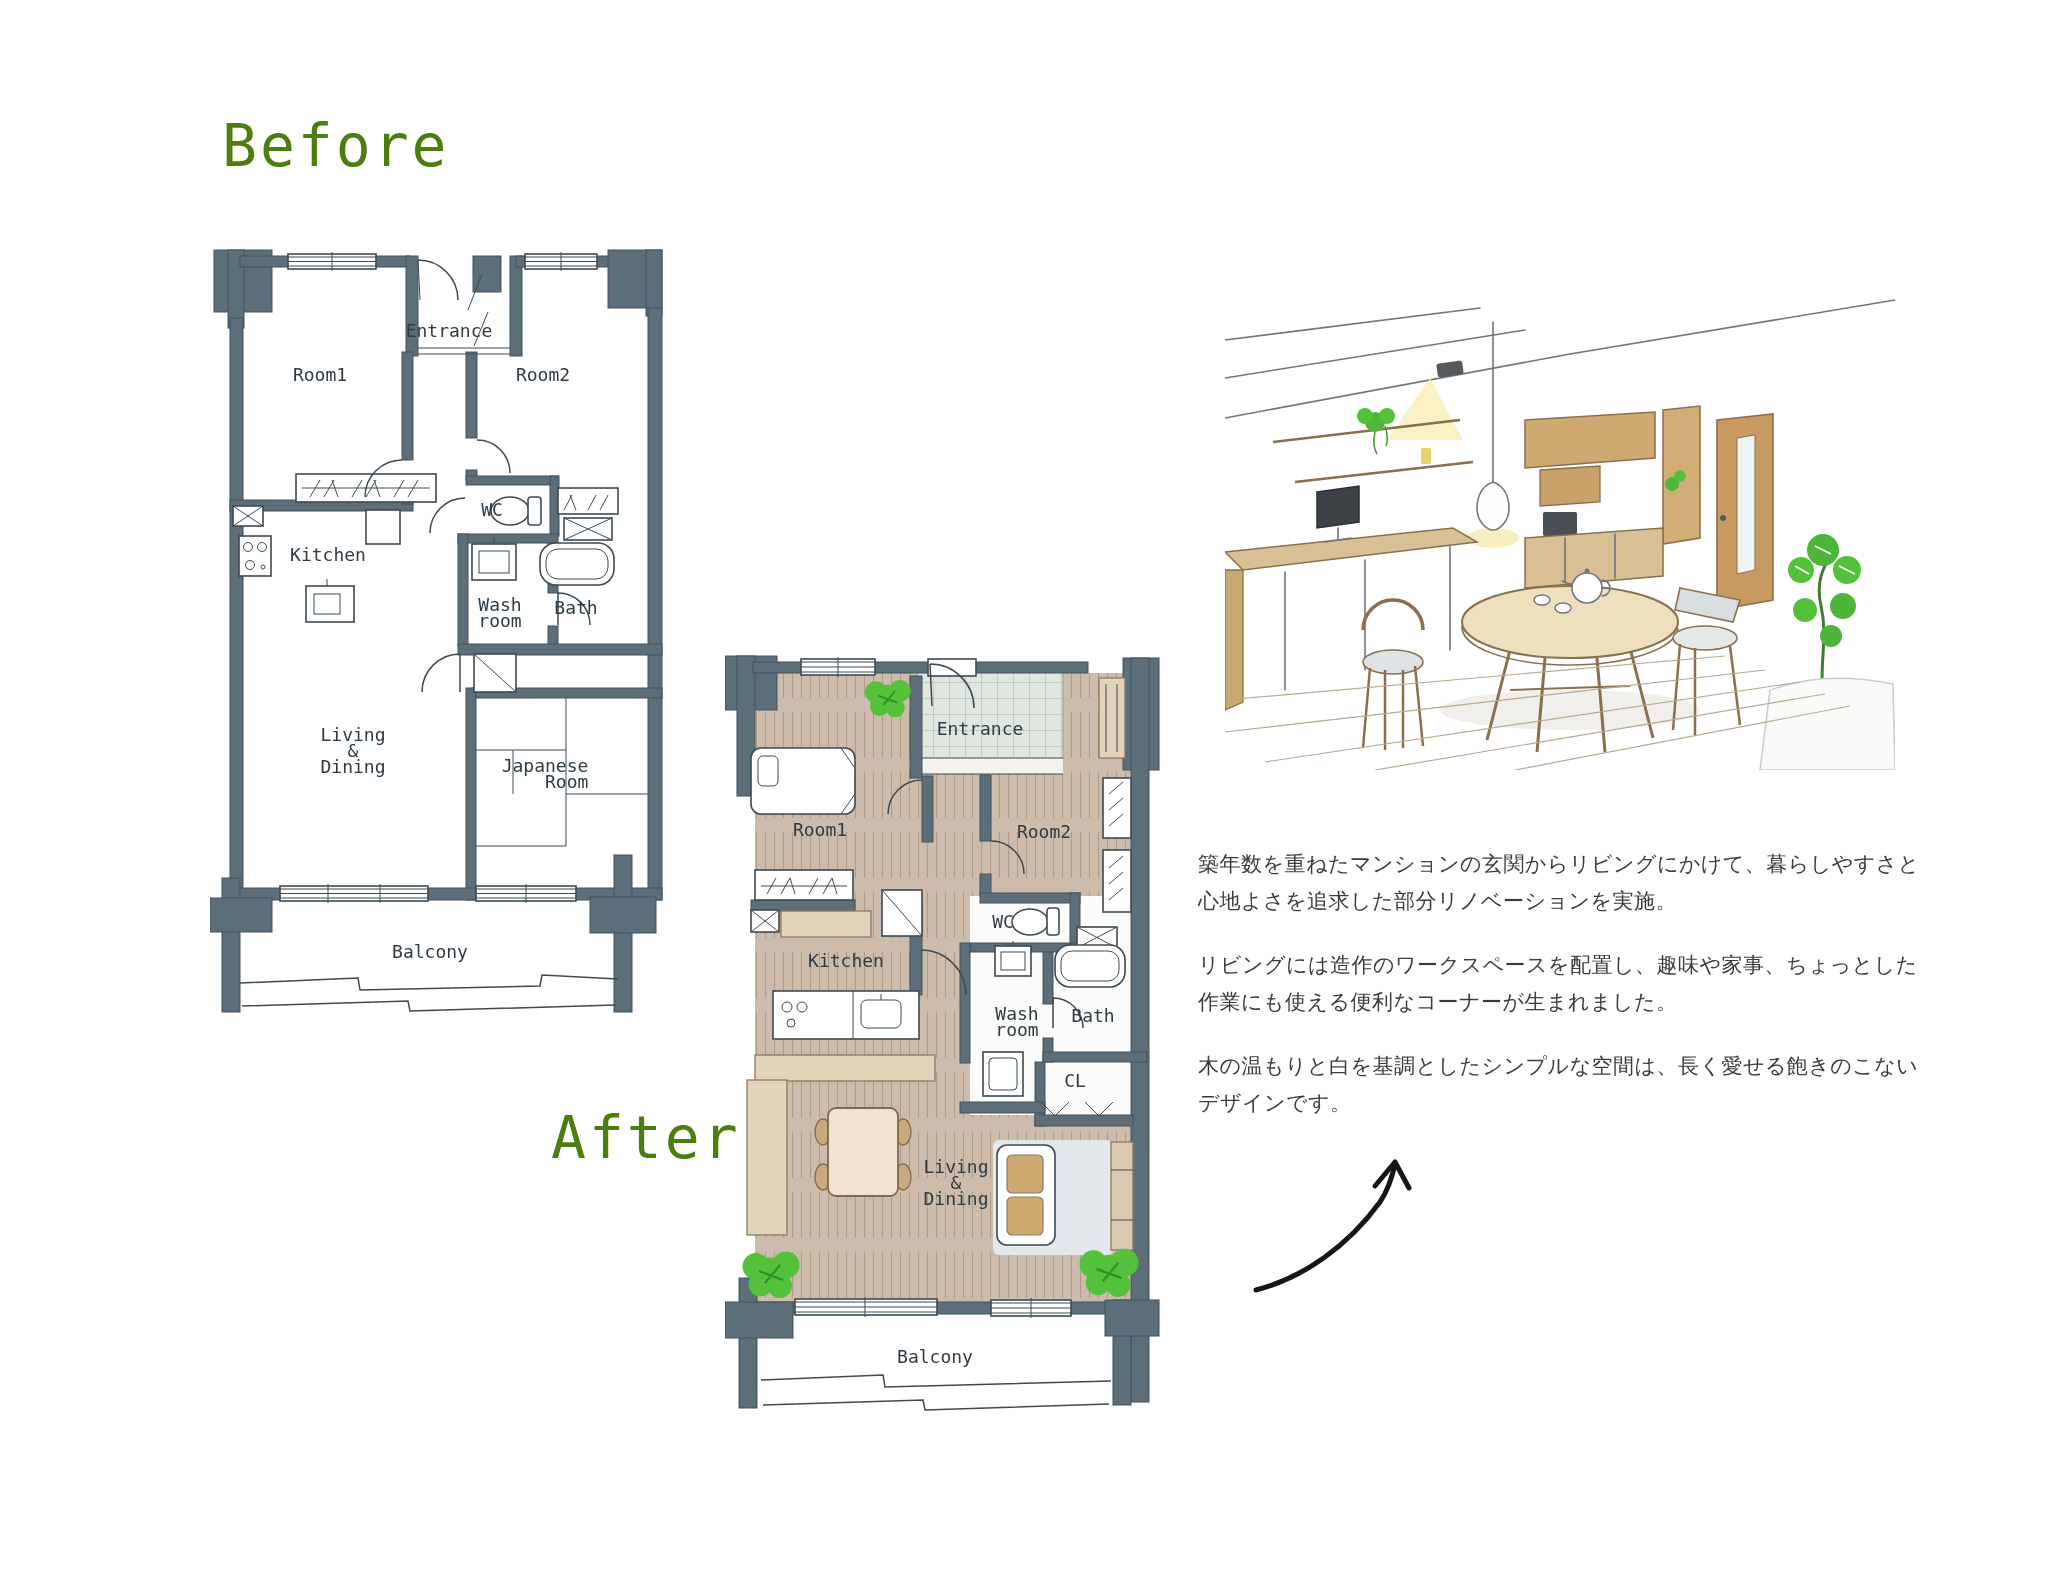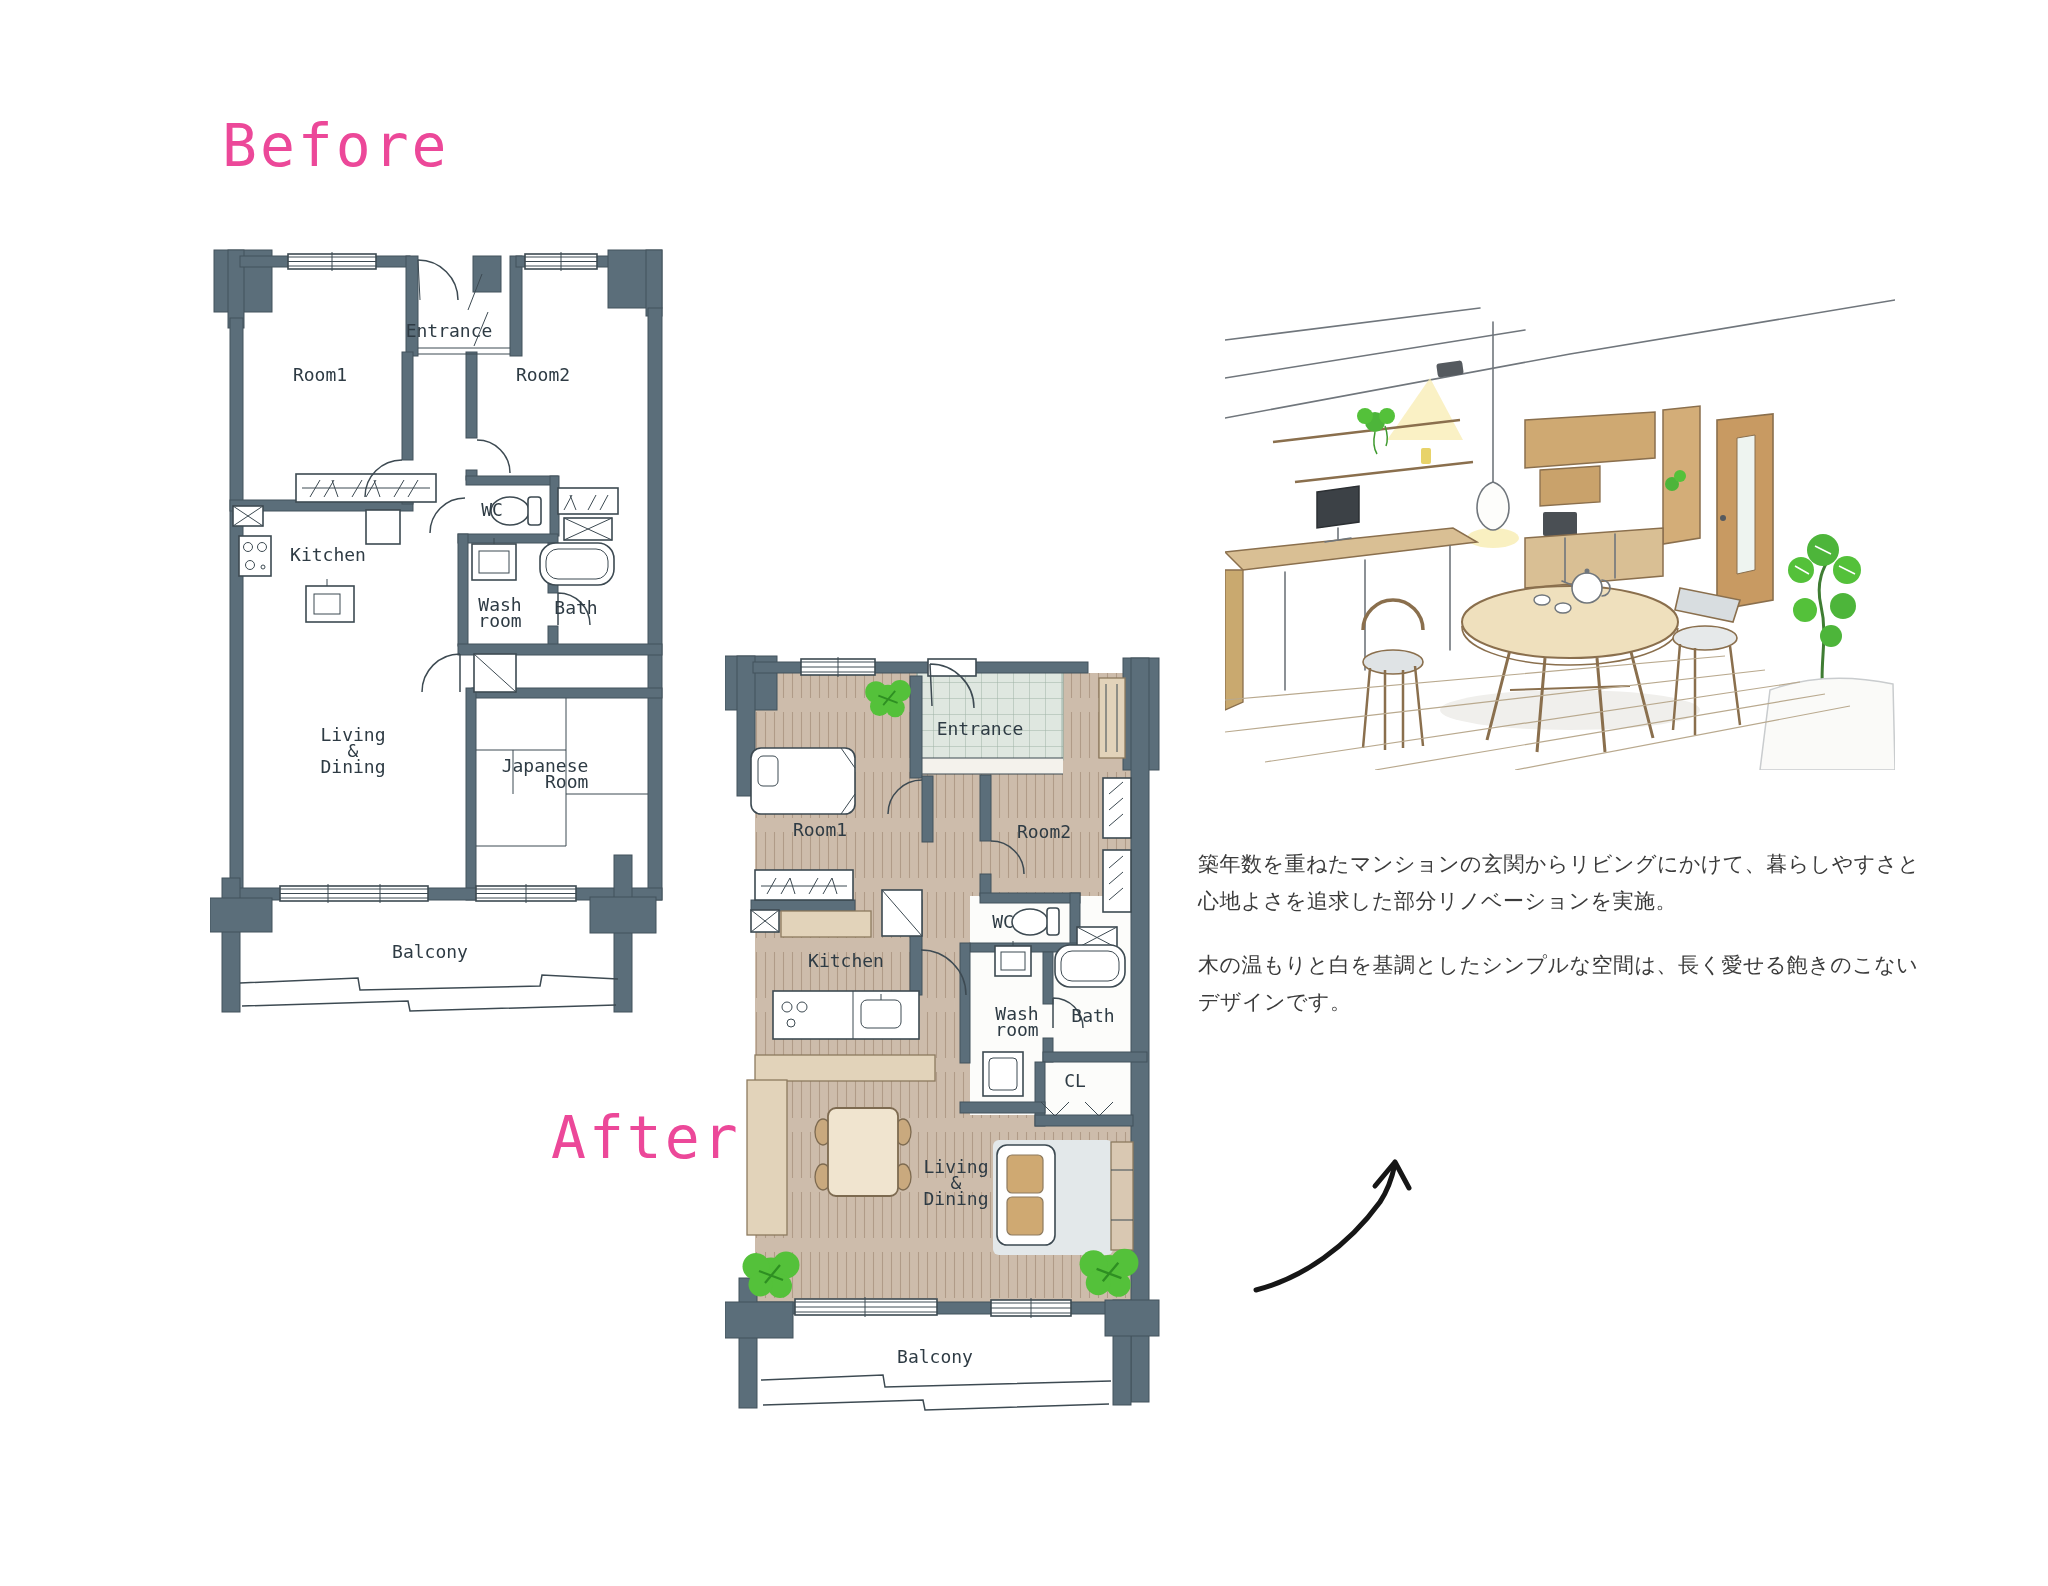--- a/index.html
+++ b/index.html
@@ -1,19 +1,19 @@
 <!DOCTYPE html>
 <html><head>
 <meta charset="utf-8">
 <style>
   html,body{margin:0;padding:0;background:#ffffff;}
   #canvas{position:relative;width:2048px;height:1586px;background:#ffffff;overflow:hidden;
           font-family:"DejaVu Sans",sans-serif;}
   .title{position:absolute;font-family:"DejaVu Sans Mono",monospace;font-size:58px;
-         color:#ec4899;letter-spacing:3px;font-weight:400;}
+         color:#4d7c0f;letter-spacing:3px;font-weight:400;}
   .plan{position:absolute;}
   .plan svg{position:absolute;left:0;top:0;}
   .plan-label{position:absolute;transform:translate(-50%,-50%);z-index:3;
               font-family:"DejaVu Sans Mono",monospace;font-size:18px;line-height:16px;
               color:#2e3b44;white-space:pre-line;text-align:center;letter-spacing:0px;}
   .jp-text{position:absolute;left:1198px;top:846px;width:724px;color:#3b3b3b;
            font-size:21px;line-height:37px;letter-spacing:0.5px;}
   .jp-text p{margin:0 0 27px 0;}
   .wall{fill:#5b6e7a;stroke:#43525c;stroke-width:1;}
   .fx{fill:#ffffff;stroke:#3d4a52;stroke-width:1.6;}
@@ -411,20 +411,21 @@
 
     <path d="M545 420 Q600 400 668 414 L670 500 L535 500 Z" fill="#fafaf8" stroke="#c9ccce" stroke-width="1.5"></path>
 
     <g>
       <path d="M0 430 L500 386 M0 462 L540 400 M40 492 L575 412 M150 500 L600 424 M290 500 L625 436" stroke="#b9a98e" stroke-width="1.2" fill="none"></path>
     </g>
   </svg>
 
   <div class="jp-text">
     <p>築年数を重ねたマンションの玄関からリビングにかけて、暮らしやすさと心地よさを追求した部分リノベーションを実施。</p>
+    <p>リビングには造作のワークスペースを配置し、趣味や家事、ちょっとした作業にも使える便利なコーナーが生まれました。</p>
     <p>木の温もりと白を基調としたシンプルな空間は、長く愛せる飽きのこないデザインです。</p>
   </div>
 
   <svg style="position:absolute;left:1248px;top:1150px;" width="170" height="150" viewBox="0 0 170 150">
     <path d="M8 140 C55 128 100 96 132 52 C140 40 144 28 147 14" stroke="#161616" stroke-width="5" fill="none" stroke-linecap="round"></path>
     <path d="M147 12 L127 36 M147 12 L161 38" stroke="#161616" stroke-width="5" fill="none" stroke-linecap="round"></path>
   </svg>
 
 </div>
 

